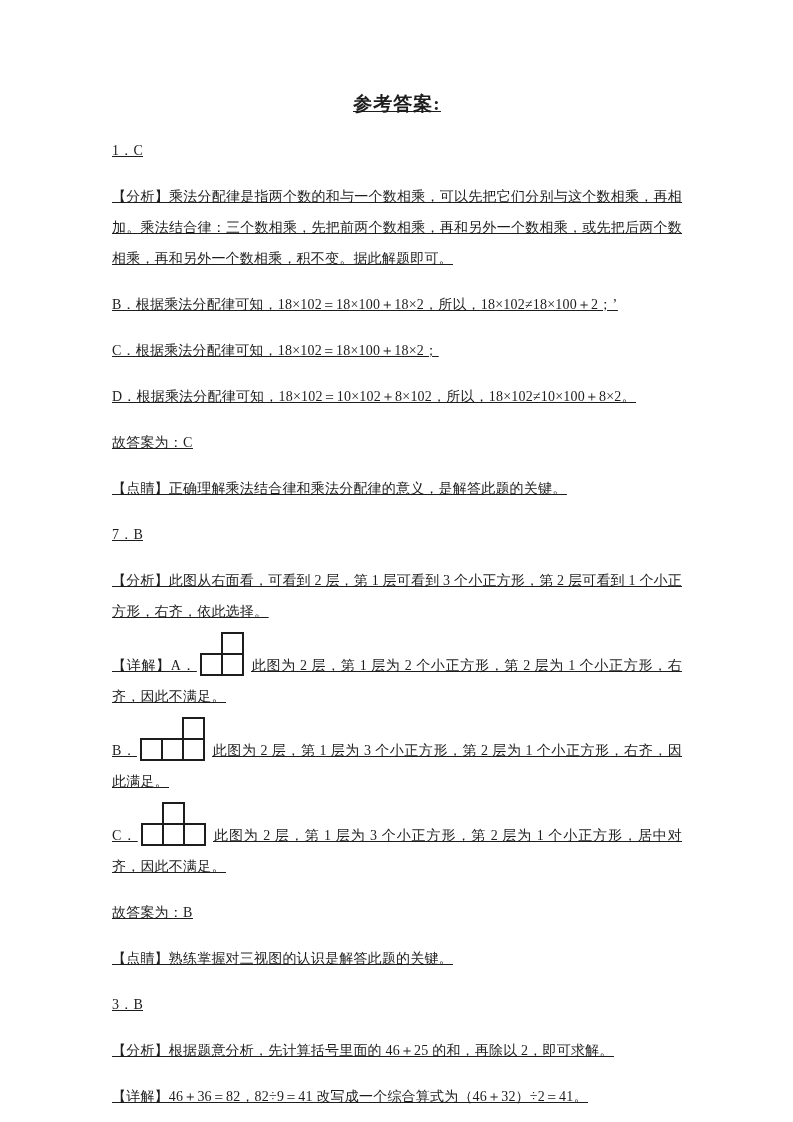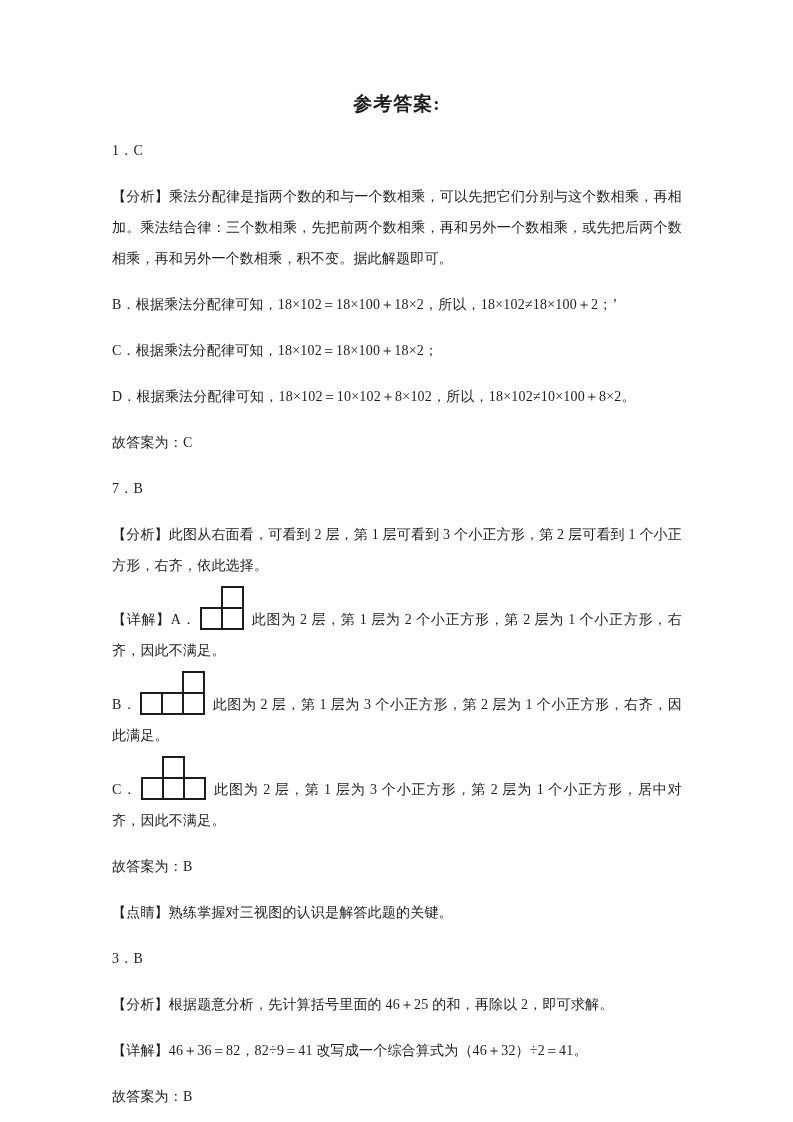--- a/index.html
+++ b/index.html
@@ -1,15 +1,15 @@
 <!DOCTYPE html>
 <html><head>
 <meta charset="utf-8">
 <style>
-  * { margin: 0; padding: 0; box-sizing: border-box; }
+  * { margin: 0; padding: 0; box-sizing: border-box; text-decoration: underline; }
   html, body { background: #ffffff; }
   .page {
     position: relative;
     width: 793px;
     height: 1122px;
     margin: 0 auto;
     background: #ffffff;
     color: #1d1d1d;
     font-family: "Liberation Serif", "DejaVu Serif", serif;
     padding: 88px 111px 40px 112px;
@@ -53,20 +53,21 @@
 <div class="page">
 
   <h1 class="doc-title">参考答案:</h1>
 
   <p class="line">1．C</p>
   <p class="line">【分析】乘法分配律是指两个数的和与一个数相乘，可以先把它们分别与这个数相乘，再相加。乘法结合律：三个数相乘，先把前两个数相乘，再和另外一个数相乘，或先把后两个数相乘，再和另外一个数相乘，积不变。据此解题即可。</p>
   <p class="line">B．根据乘法分配律可知，18×102＝18×100＋18×2，所以，18×102≠18×100＋2；’</p>
   <p class="line">C．根据乘法分配律可知，18×102＝18×100＋18×2；</p>
   <p class="line">D．根据乘法分配律可知，18×102＝10×102＋8×102，所以，18×102≠10×100＋8×2。</p>
   <p class="line">故答案为：C</p>
+  <p class="line">【点睛】正确理解乘法结合律和乘法分配律的意义，是解答此题的关键。</p>
 
   <p class="line">7．B</p>
   <p class="line">【分析】此图从右面看，可看到 2 层，第 1 层可看到 3 个小正方形，第 2 层可看到 1 个小正方形，右齐，依此选择。</p>
 
   <p class="line fig-para">
     <span>【详解】A．</span><span class="fig fig-2">
       <span class="sq" style="left:21px; top:0;"></span>
       <span class="sq" style="left:0; top:21px;"></span>
       <span class="sq" style="left:21px; top:21px;"></span>
     </span><span>此图为 2 层，第 1 层为 2 个小正方形，第 2 层为 1 个小正方形，右齐，因此不满足。</span>

